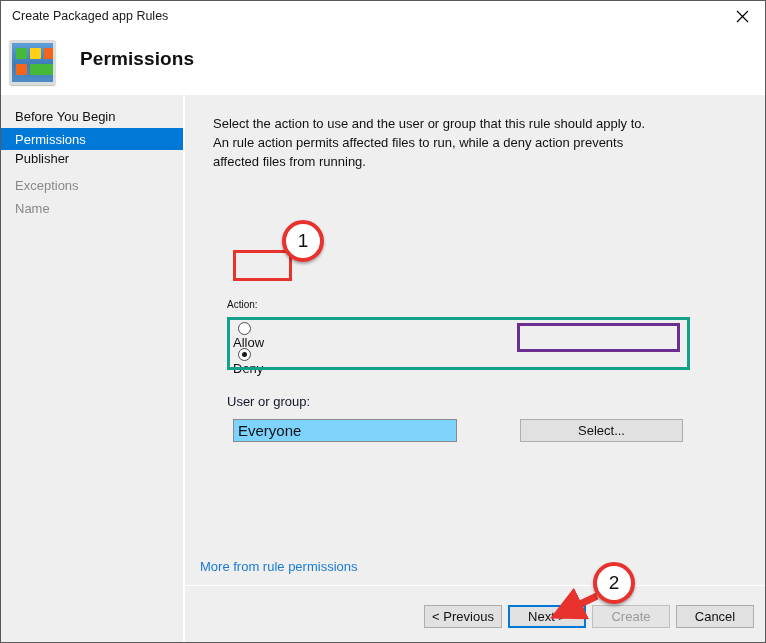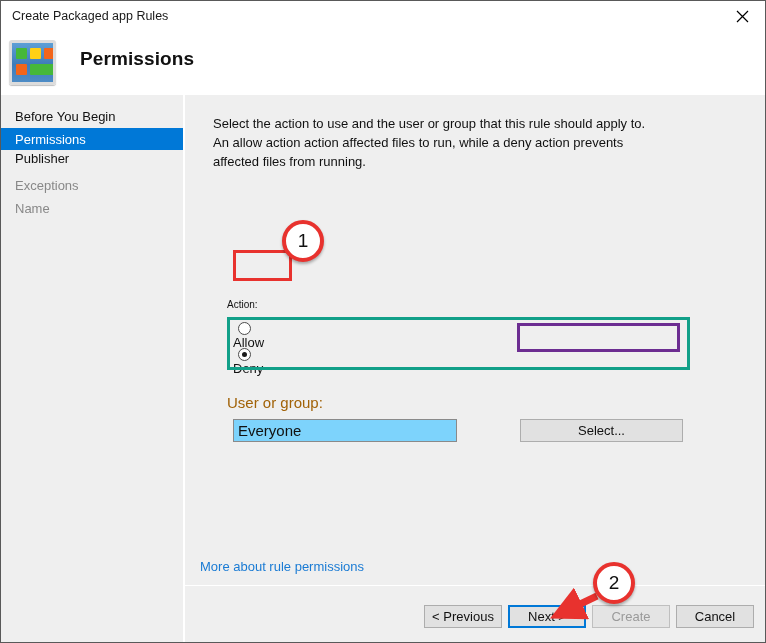--- a/index.html
+++ b/index.html
@@ -195,22 +195,22 @@
     height: 5px;
     border-radius: 50%;
     background: #1a1a1a;
   }
 
   
   #usergroup-label {
     position: absolute;
     left: 42px;
     top: 299px;
-    font-size: 15px;
-    color: #a16207;
+    font-size: 13px;
+    color: #0f172a;
   }
   #usergroup-input {
     position: absolute;
     left: 48px;
     top: 324px;
     width: 224px;
     height: 23px;
     box-sizing: border-box;
     border: 1px solid #8a8a8a;
     background: #7dd3fc;
@@ -351,41 +351,41 @@
       <span>Exceptions</span>
     </div>
     <div class="nav-item disabled" style="top:102px;">
       <span>Name</span>
     </div>
   </div>
   <div id="vdivider"></div>
 
   <div id="content">
 
-    <div id="description">Select the action to use and the user or group that this rule should apply to. An allow action action affected files to run, while a deny action prevents affected files from running.</div>
+    <div id="description">Select the action to use and the user or group that this rule should apply to. An rule action permits affected files to run, while a deny action prevents affected files from running.</div>
 
     <div id="action-label">Action:</div>
 
     <div class="radio-row" id="radio-allow">
       <span class="radio-mark"></span>
       <span>Allow</span>
     </div>
 
     <div class="radio-row" id="radio-deny">
       <span class="radio-mark checked"></span>
       <span>Deny</span>
     </div>
 
     <div id="usergroup-label">User or group:</div>
 
     <input id="usergroup-input" type="text" value="Everyone" style="">
 
     <button id="select-button">Select...</button>
 
-    <div id="more-link">More about rule permissions</div>
+    <div id="more-link">More from rule permissions</div>
 
     <div id="content-rule"></div>
 
     <button class="footer-button" id="btn-previous">&lt; Previous</button>
     <button class="footer-button" id="btn-next">Next &gt;</button>
     <button class="footer-button" id="btn-create">Create</button>
     <button class="footer-button" id="btn-cancel">Cancel</button>
   </div>
 
   <div id="annotations">

